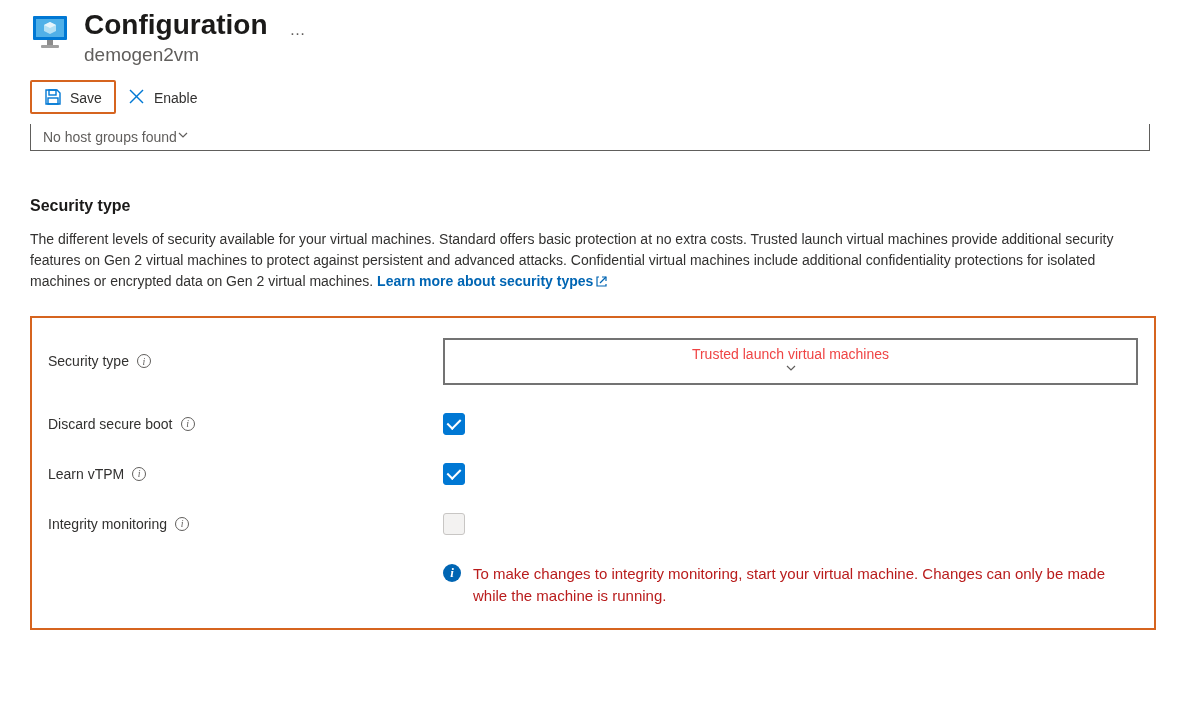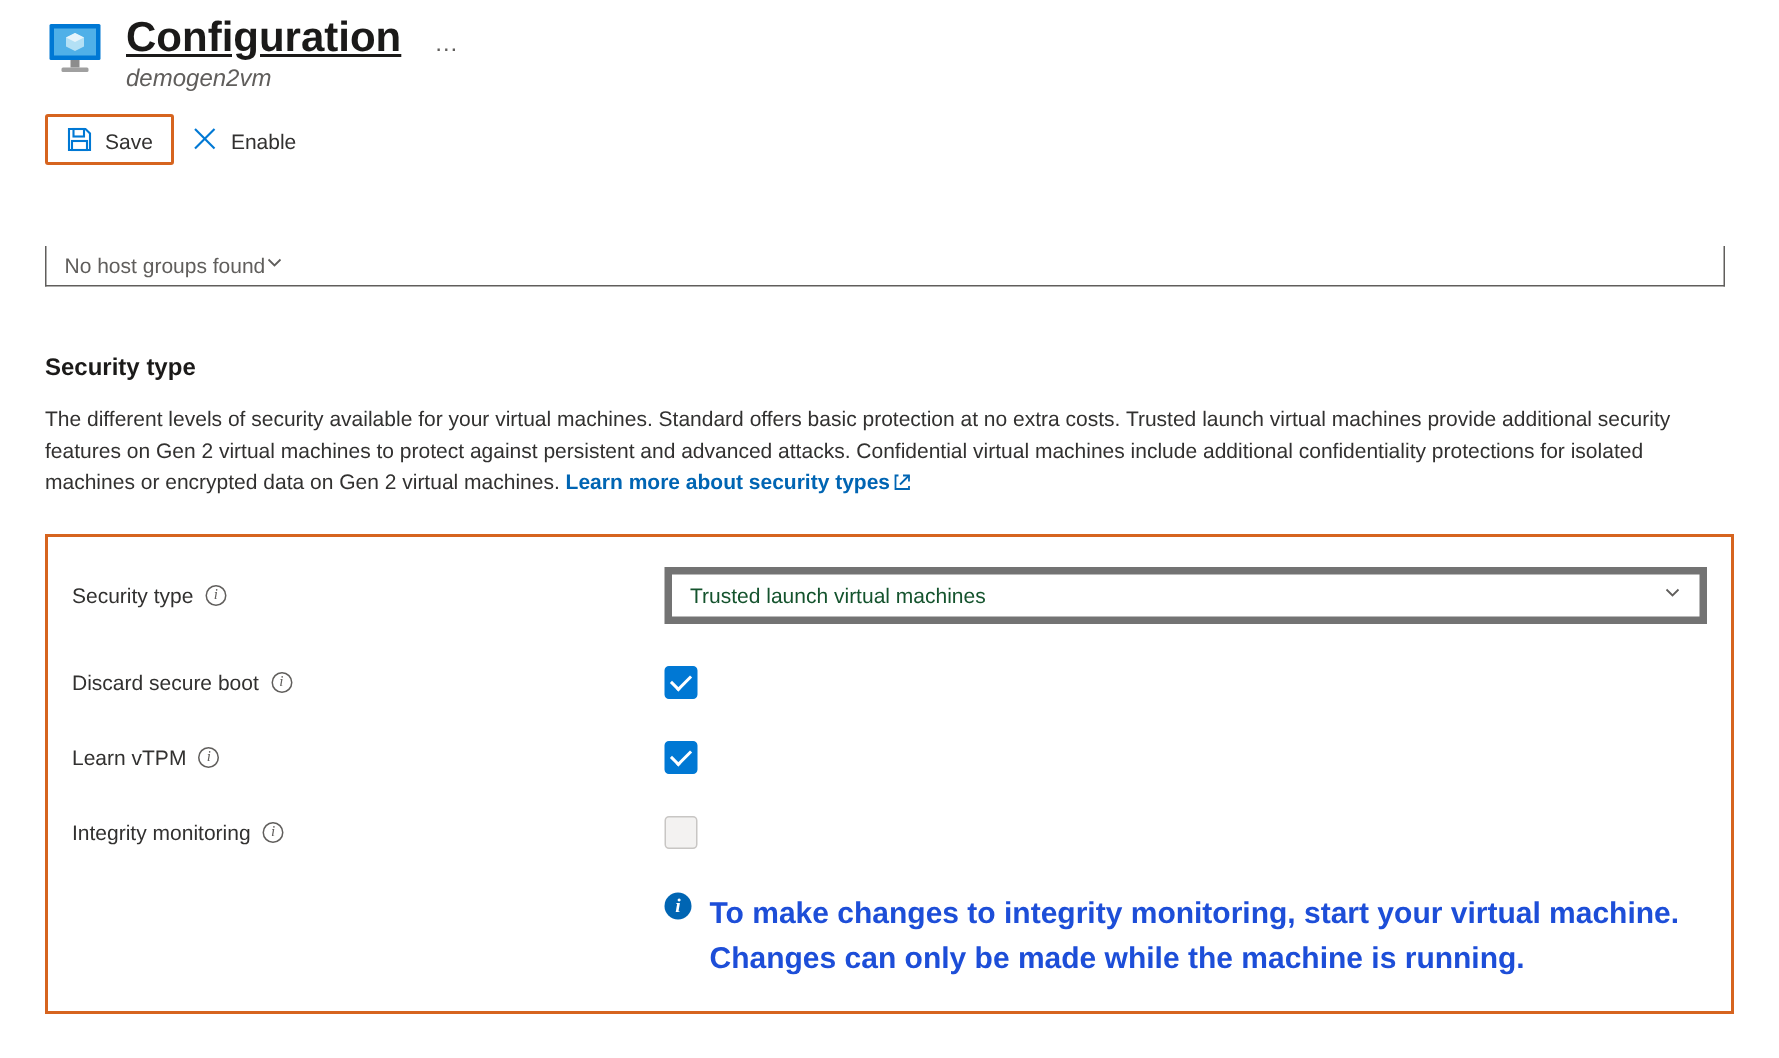--- a/index.html
+++ b/index.html
@@ -24,36 +24,34 @@
     }
     .title-block {
       flex: 1;
     }
     .page-title {
       font-size: 28px;
       font-weight: 600;
       color: #1b1a19;
       line-height: 1.2;
       display: inline-block;
-      text-decoration: underline;
     }
     .ellipsis {
       display: inline-block;
       margin-left: 18px;
       color: #605e5c;
       font-size: 16px;
       letter-spacing: 1px;
       vertical-align: middle;
       cursor: pointer;
     }
     .subtitle {
-      font-size: 16px;
+      font-size: 19px;
       color: #605e5c;
       margin-top: 2px;
-      font-style: italic;
     }
     .toolbar {
       display: flex;
       align-items: center;
       padding: 14px 30px 10px 30px;
       gap: 0;
     }
     .toolbar-btn {
       display: flex;
       align-items: flex-end;
@@ -82,21 +80,20 @@
     .dropdown {
       border: 1px solid #605e5c;
       padding: 5px 12px;
       display: flex;
       align-items: center;
       color: #605e5c;
       font-size: 14px;
       cursor: pointer;
       width: 100%;
       max-width: 1120px;
-      margin-top: 44px;
     }
     .host-dropdown {
       border-top: none;
     }
     .chevron {
       font-size: 12px;
       color: #605e5c;
     }
     .section-title {
       font-size: 16px;
@@ -155,30 +152,31 @@
       font-size: 10px;
       color: #605e5c;
       font-style: italic;
       font-family: Georgia, serif;
       cursor: pointer;
     }
     .control-col {
       flex: 1;
     }
     .select-box {
-      border: 5px solid #737373;
+      border: 2px solid #737373;
       padding: 6px 12px;
       display: flex;
       justify-content: space-between;
       align-items: center;
       font-size: 14px;
-      color: #14532d;
+      color: #ef4444;
       cursor: pointer;
       width: 100%;
       max-width: 730px;
+      flex-direction: column;
     }
     .checkbox {
       width: 22px;
       height: 22px;
       border: 1px solid #605e5c;
       border-radius: 3px;
       display: flex;
       align-items: center;
       justify-content: center;
       cursor: pointer;
@@ -218,24 +216,23 @@
       justify-content: center;
       color: #fff;
       font-weight: bold;
       font-size: 13px;
       font-style: italic;
       font-family: Georgia, serif;
       flex-shrink: 0;
       margin-top: 1px;
     }
     .info-text {
-      font-size: 20px;
-      color: #1d4ed8;
+      font-size: 15px;
+      color: #b91c1c;
       line-height: 1.5;
-      font-weight: bold;
     }
   </style>
 </head>
 <body>
 
 <div class="header">
   <span class="vm-icon">
     <svg width="40" height="40" viewBox="0 0 40 40">
       <rect x="3" y="4" width="34" height="24" rx="1" fill="#0078d4"></rect>
       <rect x="6" y="7" width="28" height="18" fill="#50b0e8"></rect>

